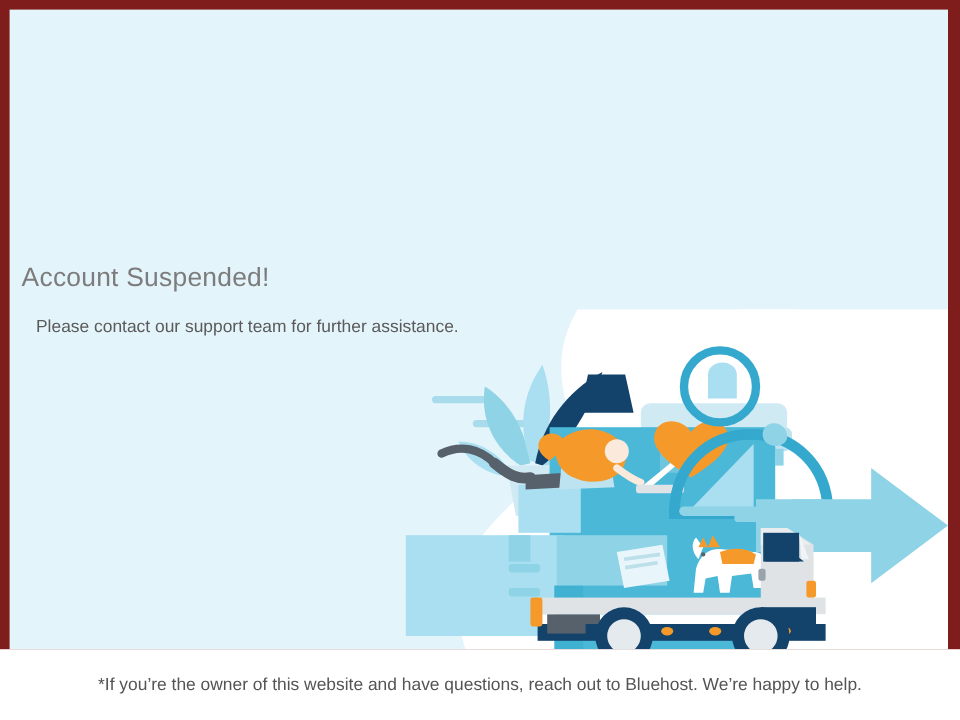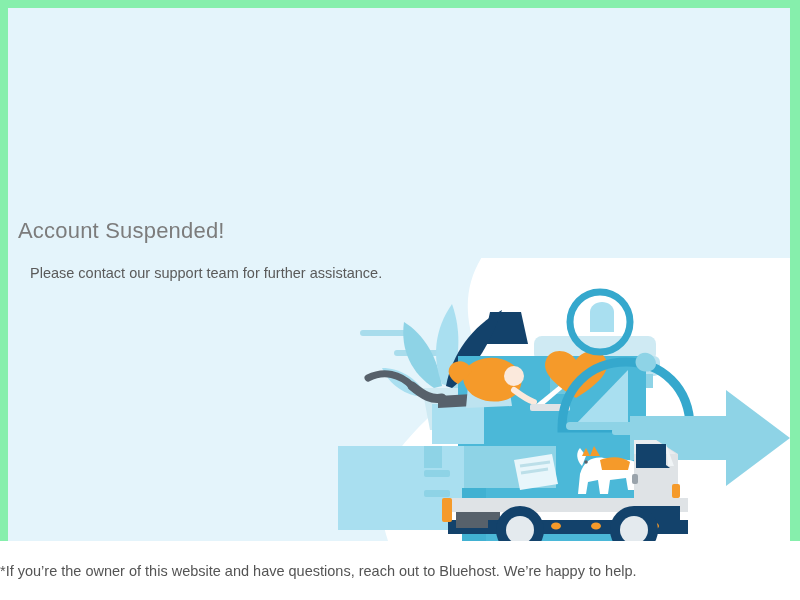--- a/index.html
+++ b/index.html
@@ -9,21 +9,21 @@
     height: 600px;
     background: #ffffff;
     font-family: "Liberation Sans", sans-serif;
     overflow: hidden;
   }
 
   #page {
     position: relative;
     width: 800px;
     height: 600px;
-    background: #86efac;
+    background: #7f1d1d;
   }
 
   
   .panel {
     position: absolute;
     left: 8px;
     top: 8px;
     width: 782px;
     height: 533px;
     background: #e4f4fb;
@@ -56,21 +56,21 @@
   
   .footer {
     position: absolute;
     left: 0;
     top: 541px;
     width: 800px;
     height: 59px;
     background: #ffffff;
     display: flex;
     align-items: center;
-    justify-content: flex-start;
+    justify-content: center;
   }
   .footer-text {
     font-size: 14.5px;
     color: #545454;
     text-align: center;
   }
 
   
   .illustration {
     position: absolute;

